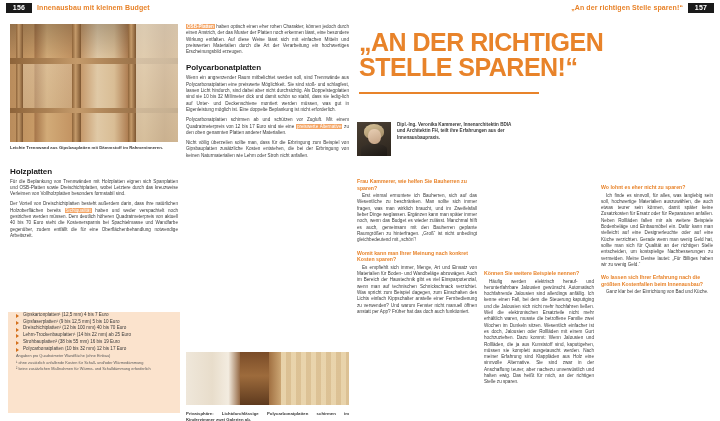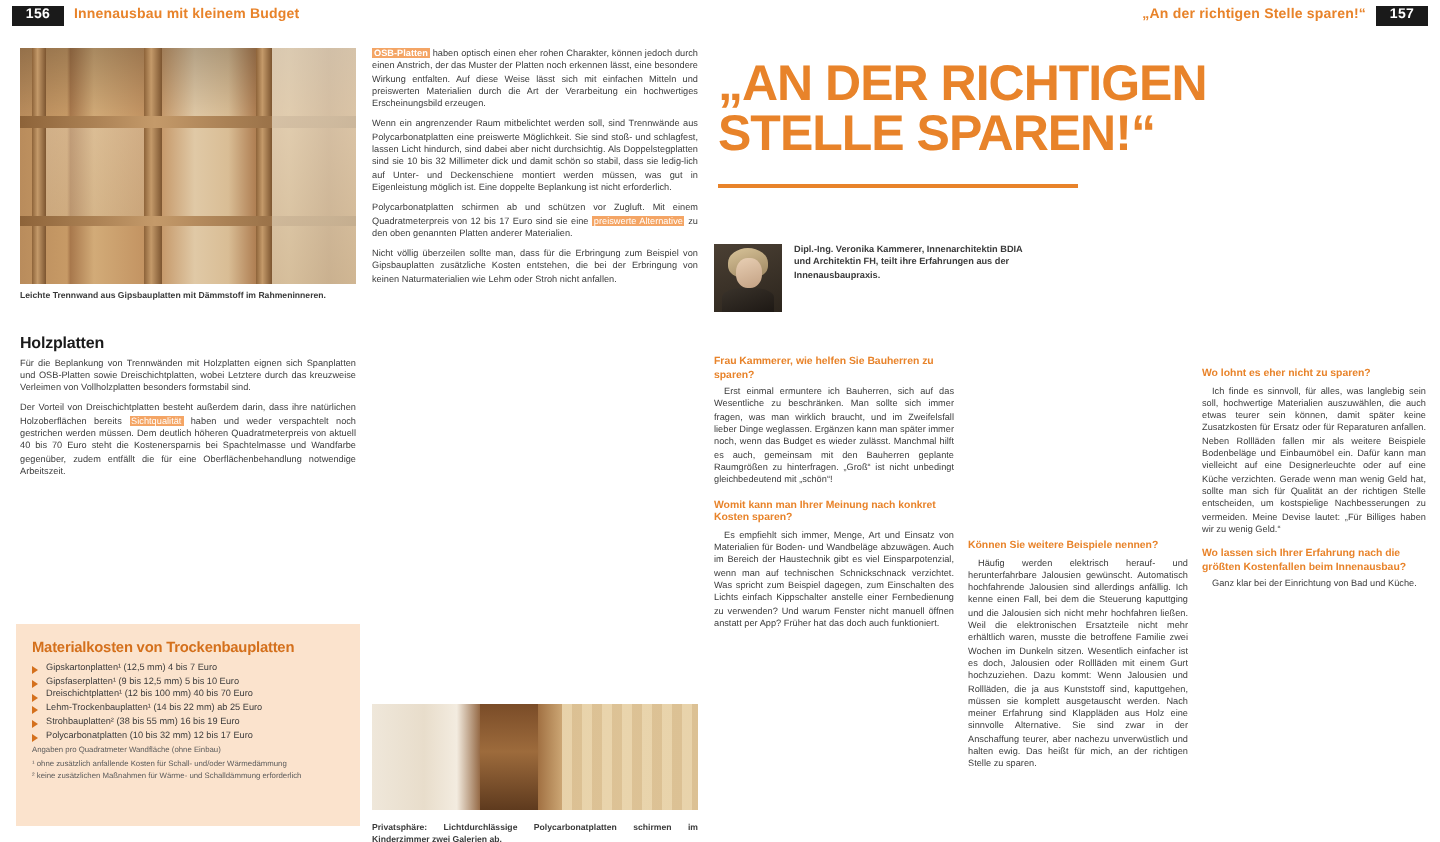--- a/index.html
+++ b/index.html
@@ -127,36 +127,36 @@
       <div class="panel" style="left:13px;top:40px;width:49px;height:44px;opacity:.35;"></div>
     </div>
     <p class="cap">Leichte Trennwand aus Gipsbauplatten mit Dämmstoff im Rahmeninneren.</p>
 
     <h3 style="margin-top:16px">Holzplatten</h3>
     <p>Für die Beplankung von Trennwänden mit Holzplatten eignen sich Spanplatten und OSB-Platten sowie Dreischichtplatten, wobei Letztere durch das kreuzweise Verleimen von Vollholzplatten besonders formstabil sind.</p>
     <p><span>Der Vorteil von Dreischichtplatten besteht außerdem darin, dass ihre natürlichen Holzoberflächen bereits </span><span class="mark2">Sichtqualität</span><span> haben und weder verspachtelt noch gestrichen werden müssen. Dem deutlich höheren Quadratmeterpreis von aktuell 40 bis 70 Euro steht die Kostenersparnis bei Spachtelmasse und Wandfarbe gegenüber, zudem entfällt die für eine Oberflächenbehandlung notwendige Arbeitszeit.</span></p>
   </div>
 
   <div class="costbox">
-    <h4>Materialkosten von Trockenbauplatten</h4>
     <ul class="costlist">
       <li>Gipskartonplatten¹ (12,5 mm) 4 bis 7 Euro</li>
       <li>Gipsfaserplatten¹ (9 bis 12,5 mm) 5 bis 10 Euro</li>
       <li>Dreischichtplatten¹ (12 bis 100 mm) 40 bis 70 Euro</li>
       <li>Lehm-Trockenbauplatten¹ (14 bis 22 mm) ab 25 Euro</li>
       <li>Strohbauplatten² (38 bis 55 mm) 16 bis 19 Euro</li>
       <li>Polycarbonatplatten (10 bis 32 mm) 12 bis 17 Euro</li>
     </ul>
     <div class="fnote">Angaben pro Quadratmeter Wandfläche (ohne Einbau)</div>
     <div class="fnote">¹ ohne zusätzlich anfallende Kosten für Schall- und/oder Wärmedämmung</div>
     <div class="fnote">² keine zusätzlichen Maßnahmen für Wärme- und Schalldämmung erforderlich</div>
   </div>
 
   <div class="col col2">
     <p><span class="mark">OSB-Platten</span><span> haben optisch einen eher rohen Charakter, können jedoch durch einen Anstrich, der das Muster der Platten noch erkennen lässt, eine besondere Wirkung entfalten. Auf diese Weise lässt sich mit einfachen Mitteln und preiswerten Materialien durch die Art der Verarbeitung ein hochwertiges Erscheinungsbild erzeugen.</span></p>
+    <h3 style="margin-top:8px">Polycarbonatplatten</h3>
     <p>Wenn ein angrenzender Raum mitbelichtet werden soll, sind Trennwände aus Polycarbonatplatten eine preiswerte Möglichkeit. Sie sind stoß- und schlagfest, lassen Licht hindurch, sind dabei aber nicht durchsichtig. Als Doppelstegplatten sind sie 10 bis 32 Millimeter dick und damit schön so stabil, dass sie ledig-lich auf Unter- und Deckenschiene montiert werden müssen, was gut in Eigenleistung möglich ist. Eine doppelte Beplankung ist nicht erforderlich.</p>
     <p><span>Polycarbonatplatten schirmen ab und schützen vor Zugluft. Mit einem Quadratmeterpreis von 12 bis 17 Euro sind sie eine </span><span class="mark2">preiswerte Alternative</span><span> zu den oben genannten Platten anderer Materialien.</span></p>
     <p>Nicht völlig überzeilen sollte man, dass für die Erbringung zum Beispiel von Gipsbauplatten zusätzliche Kosten entstehen, die bei der Erbringung von keinen Naturmaterialien wie Lehm oder Stroh nicht anfallen.</p>
   </div>
 
   <div class="photo ph2" style="position:absolute;left:186px;top:352px;">
     <div class="door"></div>
     <div class="poly"></div>
   </div>
   <p class="cap" style="position:absolute;left:186px;top:408px;width:163px;">Privatsphäre: Lichtdurchlässige Polycarbonatplatten schirmen im Kinderzimmer zwei Galerien ab.</p>

